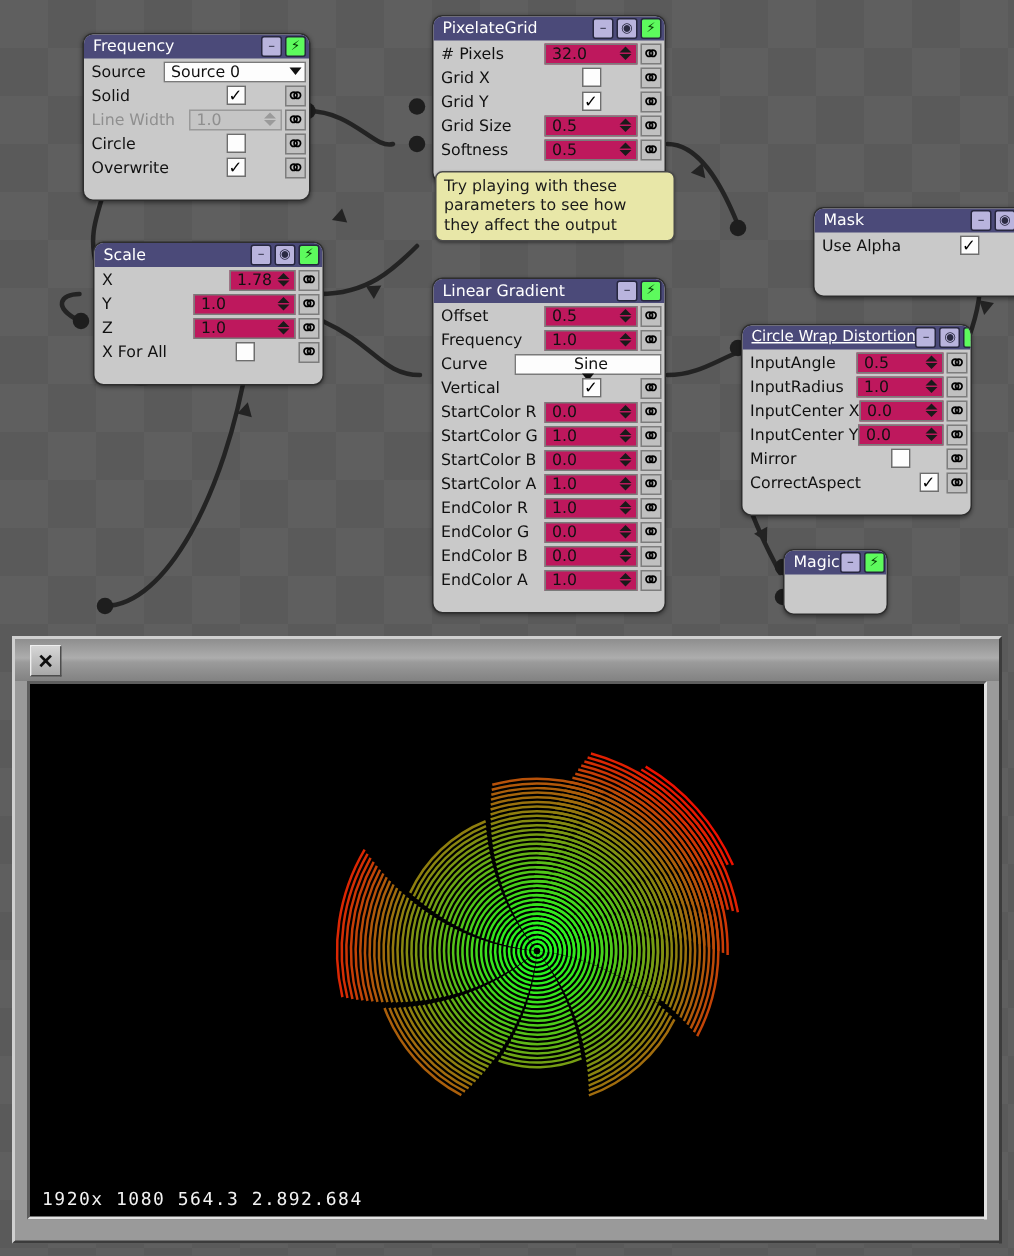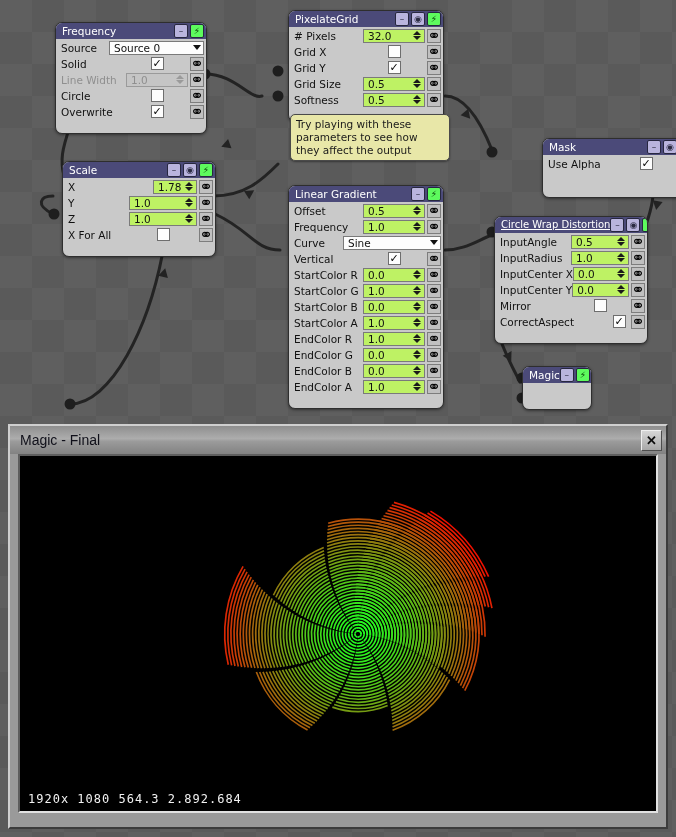--- a/index.html
+++ b/index.html
@@ -29,21 +29,21 @@
   .hbtn{width:12px;height:12px;border-radius:2px;border:1px solid #27273f;
         display:flex;align-items:center;justify-content:center;font-size:9px;line-height:1;}
   .hbtn.min{background:#b9b4dd;color:#2b2b42;}
   .hbtn.circ{background:#b9b4dd;color:#2b2b42;}
   .hbtn.bolt{background:#5dfa5d;color:#063b06;}
   .node-body{padding:1px 2px 13px 2px;}
   .row{display:flex;align-items:center;height:15px;margin-bottom:1px;}
   .lbl{font-size:10.5px;color:#111;flex:0 0 auto;padding-left:3px;white-space:nowrap;}
   .lbl.dim{color:#8f8f8f;}
   .spacer{flex:1 1 auto;}
-  .numfield{background:#bef264;border:1px solid #7a7a7a;height:14px;
+  .numfield{background:#be185d;border:1px solid #7a7a7a;height:14px;
             display:flex;align-items:center;box-sizing:border-box;}
   .numfield.dim{background:#c5c5c5;border-color:#9a9a9a;}
   .numfield .v{font-size:10.5px;color:#111;padding-left:4px;flex:1;}
   .numfield.dim .v{color:#8f8f8f;}
   .spin{width:11px;display:flex;flex-direction:column;align-items:center;
         justify-content:center;gap:1px;padding-right:2px;}
   .spin i{display:block;width:0;height:0;border-left:4px solid transparent;
           border-right:4px solid transparent;}
   .spin i.up{border-bottom:4px solid #1a1a1a;}
   .spin i.dn{border-top:4px solid #1a1a1a;}
@@ -346,21 +346,21 @@
         <span class="spin">
             <i class="up"></i>
             <i class="dn"></i>
           </span>
       </span>
       <span class="link">⚭</span>
     </div>
     <div class="row">
       <span class="lbl">Curve</span>
       <span class="spacer"></span>
-      <span class="combo" style="width:98px;">
+      <span class="combo" style="width:98px;flex-direction:column;">
         <span class="v">Sine</span>
         <span class="arw">
             <i></i>
           </span>
       </span>
     </div>
     <div class="row">
       <span class="lbl">Vertical</span>
       <span class="spacer"></span>
       <span class="chkwrap">
@@ -571,21 +571,20 @@
     <span class="hdr-btns">
       <span class="hbtn min">–</span>
       <span class="hbtn bolt">⚡</span>
     </span>
   </div>
   <div class="node-body"></div>
 </div>
 
 <div class="win">
   <div class="win-tb">
-    <span class="win-title">Magic - Final</span>
     <span class="win-close">✕</span>
   </div>
   <div class="canvas-frame">
     <svg width="100%" height="100%" viewBox="0 0 644 355" preserveAspectRatio="xMidYMid meet">
       <rect x="0" y="0" width="644" height="355" fill="#000000"></rect>
       <g id="rings" transform="translate(322,178)">
           <path d="M -0.66 -3.28 A 3.35 3.35 0 0 1 2.65 -2.04" fill="none" stroke="rgb(34,254,33)" stroke-width="1.8"></path>
           <path d="M 2.73 -1.94 A 3.35 3.35 0 0 1 3.34 0.26" fill="none" stroke="rgb(34,254,33)" stroke-width="1.8"></path>
           <path d="M 3.33 0.39 A 3.35 3.35 0 0 1 2.13 2.58" fill="none" stroke="rgb(34,254,33)" stroke-width="1.8"></path>
           <path d="M 2.03 2.66 A 3.35 3.35 0 0 1 -0.26 3.34" fill="none" stroke="rgb(34,254,33)" stroke-width="1.8"></path>

